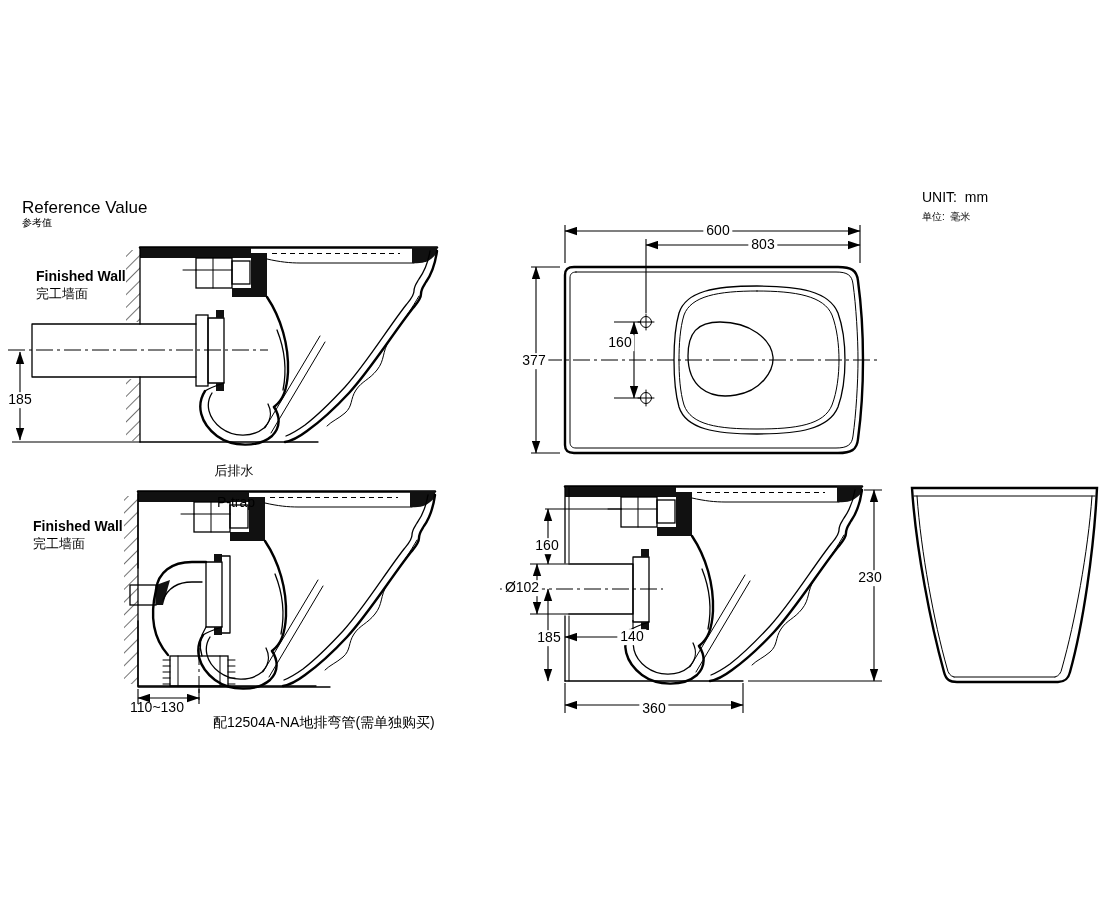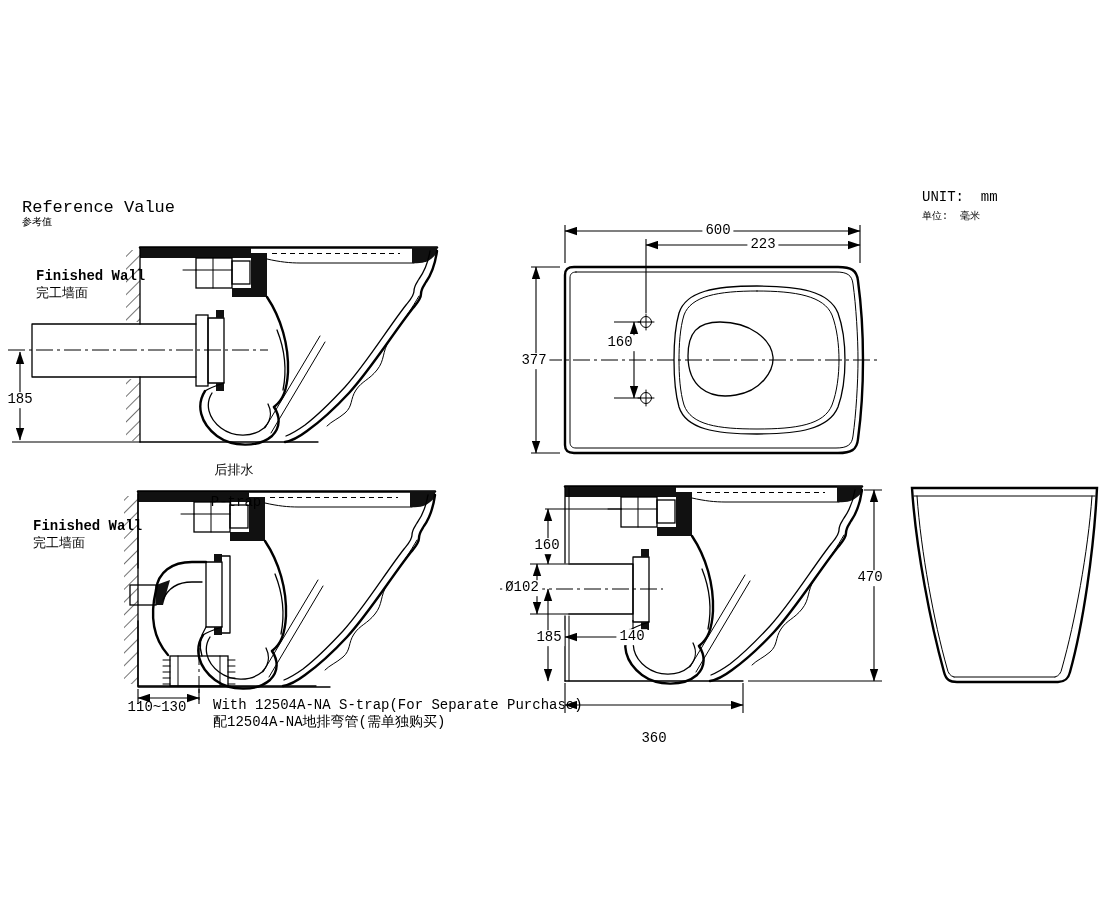--- a/index.html
+++ b/index.html
@@ -1,18 +1,18 @@
 <!DOCTYPE html>
 <html><head>
 <meta charset="utf-8">
 <style>
   html,body{margin:0;padding:0;background:#fff;}
   .canvas{
     position:relative;width:1120px;height:800px;background:#ffffff;overflow:hidden;
-    font-family:Liberation Mono, monospace;color:#000;
+    font-family:Liberation Sans, sans-serif;color:#000;
   }
   .art{position:absolute;left:0;top:0;}
   
   .ln{fill:none;stroke:#000;stroke-width:1.3;stroke-linecap:round;}
   .thick{fill:none;stroke:#000;stroke-width:2.4;stroke-linecap:round;}
   .thin{fill:none;stroke:#000;stroke-width:1;stroke-linecap:round;}
   .blk{fill:#111;stroke:none;}
   .dim{fill:none;stroke:#000;stroke-width:1.1;}
   .cl{fill:none;stroke:#000;stroke-width:1;stroke-dasharray:17 4 3 4;}
   .hid{fill:none;stroke:#000;stroke-width:1;stroke-dasharray:5 4;}
@@ -200,30 +200,29 @@
   <div class="lbl t16" style="left:922px;top:190px;">UNIT:  mm</div>
   <div class="lbl t15" style="left:922px;top:211px;">单位:  毫米</div>
 
   <div class="lbl t14" style="left:36px;top:269px;font-weight:bold;">Finished Wall</div>
   <div class="lbl t13" style="left:36px;top:287px;">完工墙面</div>
   <div class="lbl t14 ctr" style="left:20px;top:400px;">185</div>
   <div class="lbl t14 ctr" style="left:236px;top:455px;background:none;margin-top:48px;">P-trap</div>
   <div class="lbl t13 ctr" style="left:234px;top:471px;background:none;">后排水</div>
 
   <div class="lbl t14 ctr" style="left:718px;top:231px;">600</div>
-  <div class="lbl t14 ctr" style="left:763px;top:245px;">223</div>
+  <div class="lbl t14 ctr" style="left:763px;top:245px;">803</div>
   <div class="lbl t14 ctr" style="left:534px;top:361px;">377</div>
   <div class="lbl t14 ctr" style="left:620px;top:343px;">160</div>
 
   <div class="lbl t14" style="left:33px;top:519px;font-weight:bold;">Finished Wall</div>
   <div class="lbl t13" style="left:33px;top:537px;">完工墙面</div>
   <div class="lbl t14 ctr" style="left:157px;top:708px;background:none;">110~130</div>
-  <div class="lbl t14" style="left:213px;top:698px;">With 12504A-NA S-trap(For Separate Purchase)</div>
   <div class="lbl t14" style="left:213px;top:715px;">配12504A-NA地排弯管(需单独购买)</div>
 
   <div class="lbl t14 ctr" style="left:547px;top:546px;">160</div>
   <div class="lbl t14 ctr" style="left:522px;top:588px;">Ø102</div>
   <div class="lbl t14 ctr" style="left:549px;top:638px;">185</div>
   <div class="lbl t14 ctr" style="left:632px;top:637px;">140</div>
-  <div class="lbl t14 ctr" style="left:654px;top:739px;">360</div>
-  <div class="lbl t14 ctr" style="left:870px;top:578px;">470</div>
+  <div class="lbl t14 ctr" style="left:654px;top:709px;">360</div>
+  <div class="lbl t14 ctr" style="left:870px;top:578px;">230</div>
 
 </div>
 
 </body></html>

